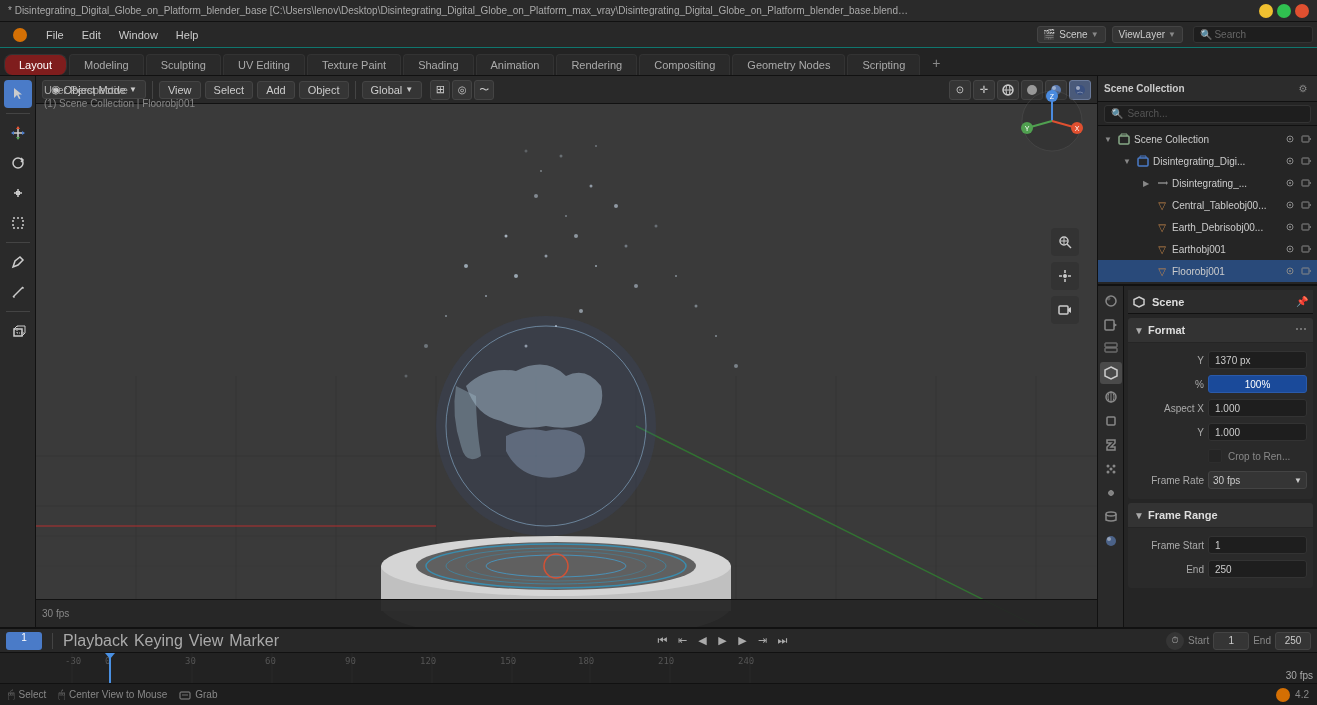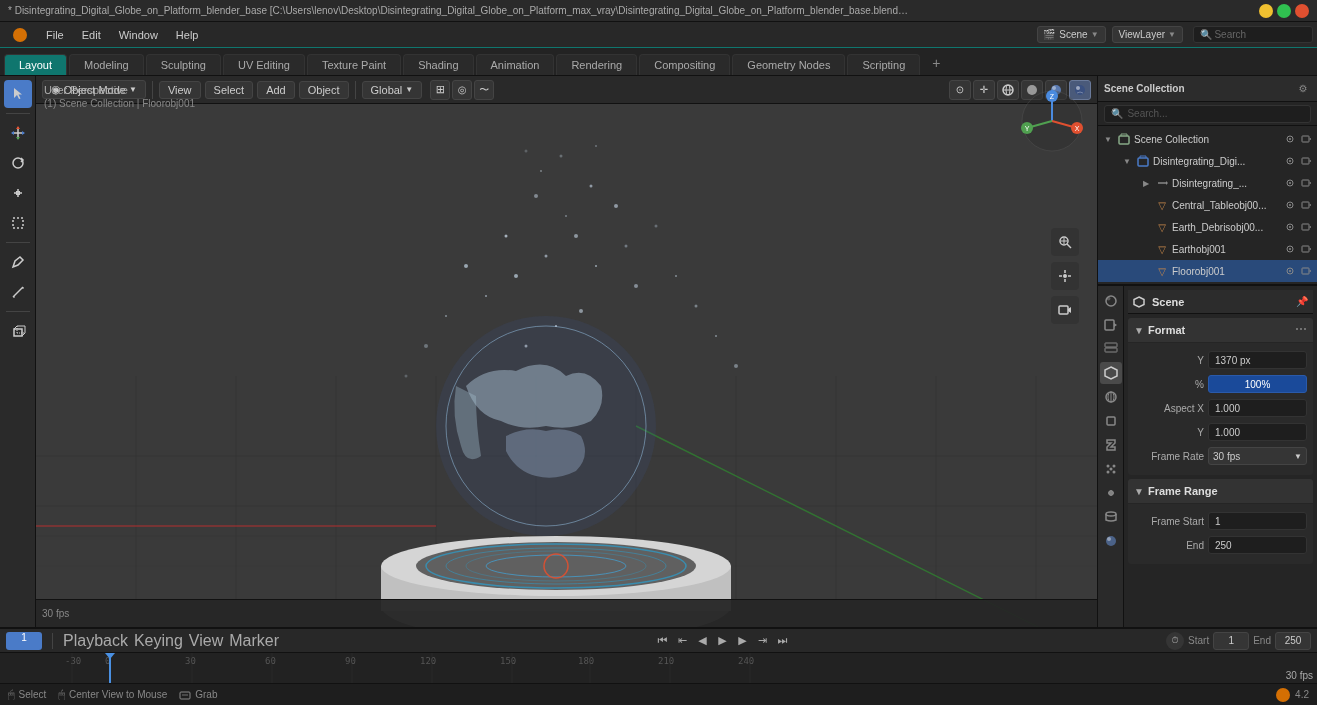--- a/index.html
+++ b/index.html
@@ -81,22 +81,23 @@
       cursor: pointer;
       border-radius: 4px 4px 0 0;
       font-size: 11px;
       color: #aaa;
       background: #2a2a2a;
       margin-right: 2px;
       border: 1px solid #333;
       border-bottom: none;
     }
     .workspace-tab.active {
-      background: #0f766e;
+      background: #7f1d1d;
       color: #fff;
+      border-radius: 8px;
     }
     .workspace-tab-add {
       padding: 4px 8px;
       cursor: pointer;
       color: #888;
       font-size: 14px;
       margin-left: 2px;
     }
 
     
@@ -1128,20 +1129,27 @@
               <span class="props-label">Aspect X</span>
               <div class="props-value">1.000</div>
             </div>
 
             <div class="props-row">
               <span class="props-label">Y</span>
               <div class="props-value">1.000</div>
             </div>
 
 
+            <div class="props-row">
+              <span class="props-label"></span>
+              <div style="display:flex;align-items:center;gap:6px;flex:1">
+                <div class="props-checkbox" style="opacity:0.4"></div>
+                <span style="font-size:10px;color:#888">Crop to Ren...</span>
+              </div>
+            </div>
 
             <div class="props-row">
               <span class="props-label">Frame Rate</span>
               <div class="props-dropdown">
                 <span>30 fps</span>
                 <span style="font-size:8px">▼</span>
               </div>
             </div>
           </div>
         </div>

